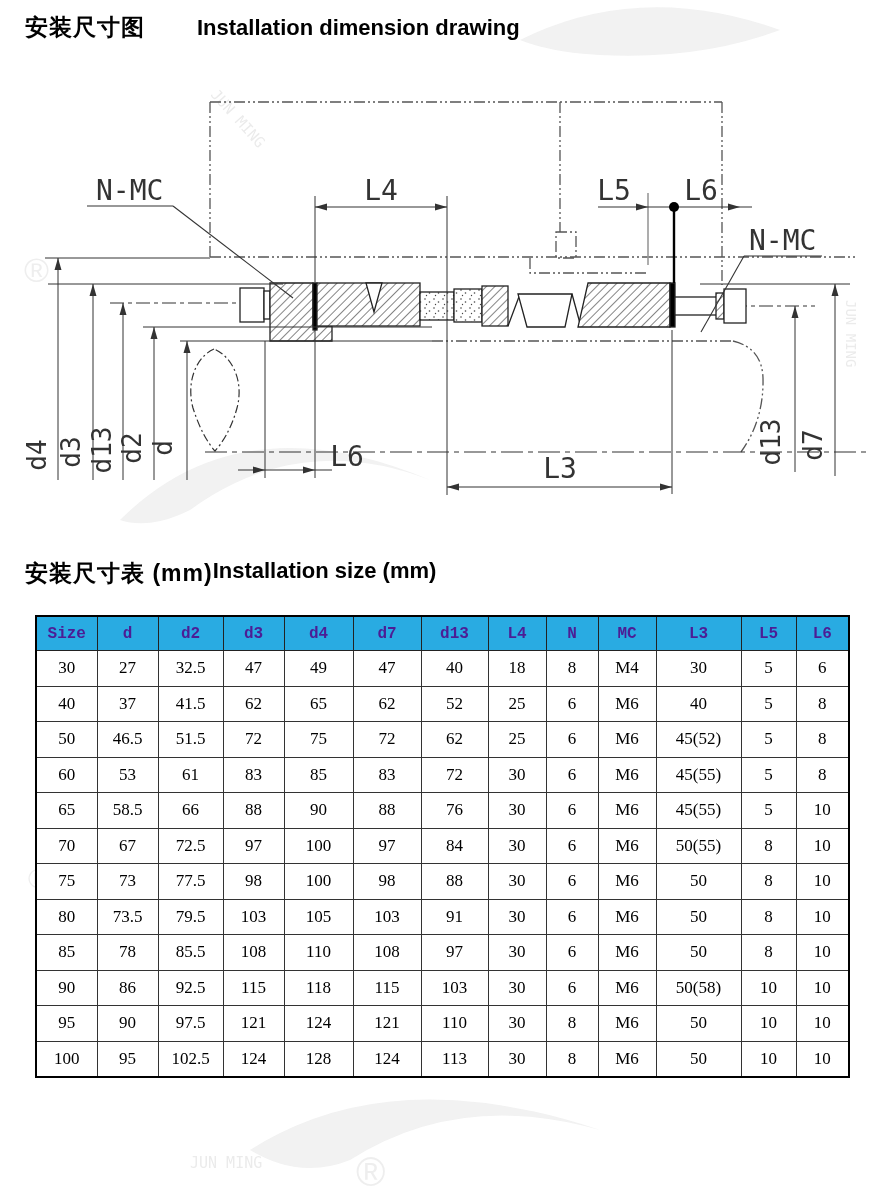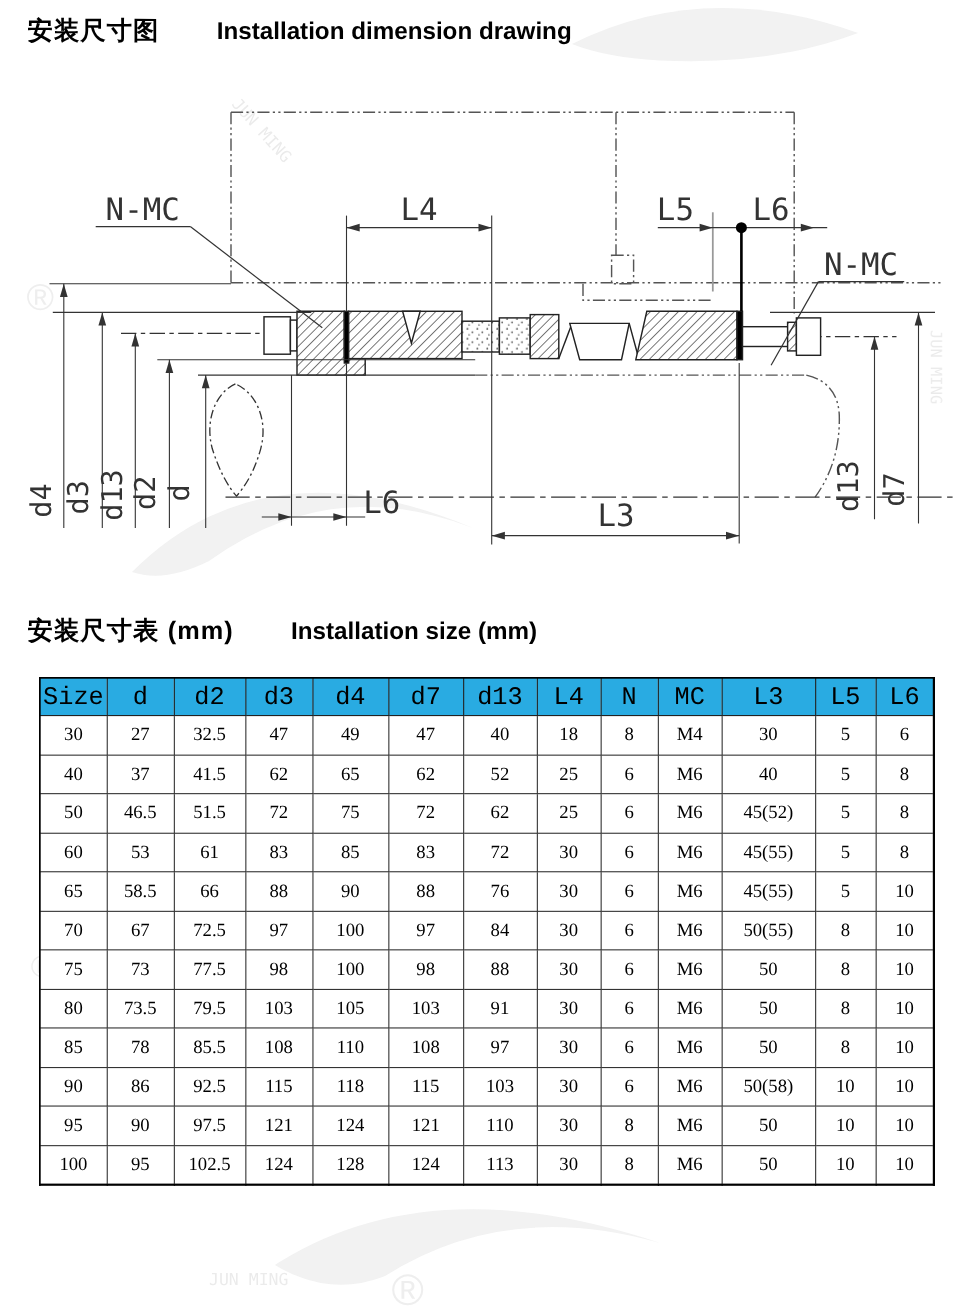--- a/index.html
+++ b/index.html
@@ -2,28 +2,28 @@
 <html><head>
 <meta charset="utf-8">
 <style>
   html,body{margin:0;padding:0;background:#fff;}
   .page{position:relative;width:876px;height:1194px;background:#fff;overflow:hidden;
         font-family:"Liberation Sans",sans-serif;color:#000;}
   .abs{position:absolute;}
   .title-row{top:12px;left:25px;display:flex;align-items:baseline;gap:52px;}
   .title-zh{font-size:23px;font-weight:bold;letter-spacing:1px;}
   .title-en{font-size:22px;font-weight:bold;}
-  .table-title-row{top:558px;left:25px;display:flex;align-items:center;gap:52px;}
+  .table-title-row{top:558px;left:25px;display:flex;align-items:flex-start;}
   .drawing-svg{top:0;left:0;}
   .wm-svg{top:0;left:0;pointer-events:none;}
   table.size-table{position:absolute;top:615px;left:35px;width:813px;
      border-collapse:collapse;table-layout:fixed;
      font-family:"Liberation Serif",serif;font-size:17px;}
-  table.size-table th{height:31px;color:#000000;font-family:"Liberation Mono",monospace;
-     font-size:23px;font-weight:normal;border:1px solid #222;}
+  table.size-table th{height:31px;color:#4c1d95;font-family:"Liberation Mono",monospace;
+     font-size:16px;font-weight:bold;border:1px solid #222;}
   table.size-table td{height:32.5px;text-align:center;border:1px solid #333;background:#fff;}
   table.size-table{border:2px solid #000;}
   .cad{font-family:"DejaVu Sans Mono",monospace;fill:#333;}
 </style>
 </head>
 <body>
 
 <div class="page">
 
   <svg class="abs wm-svg" width="876" height="1194" viewBox="0 0 876 1194">

